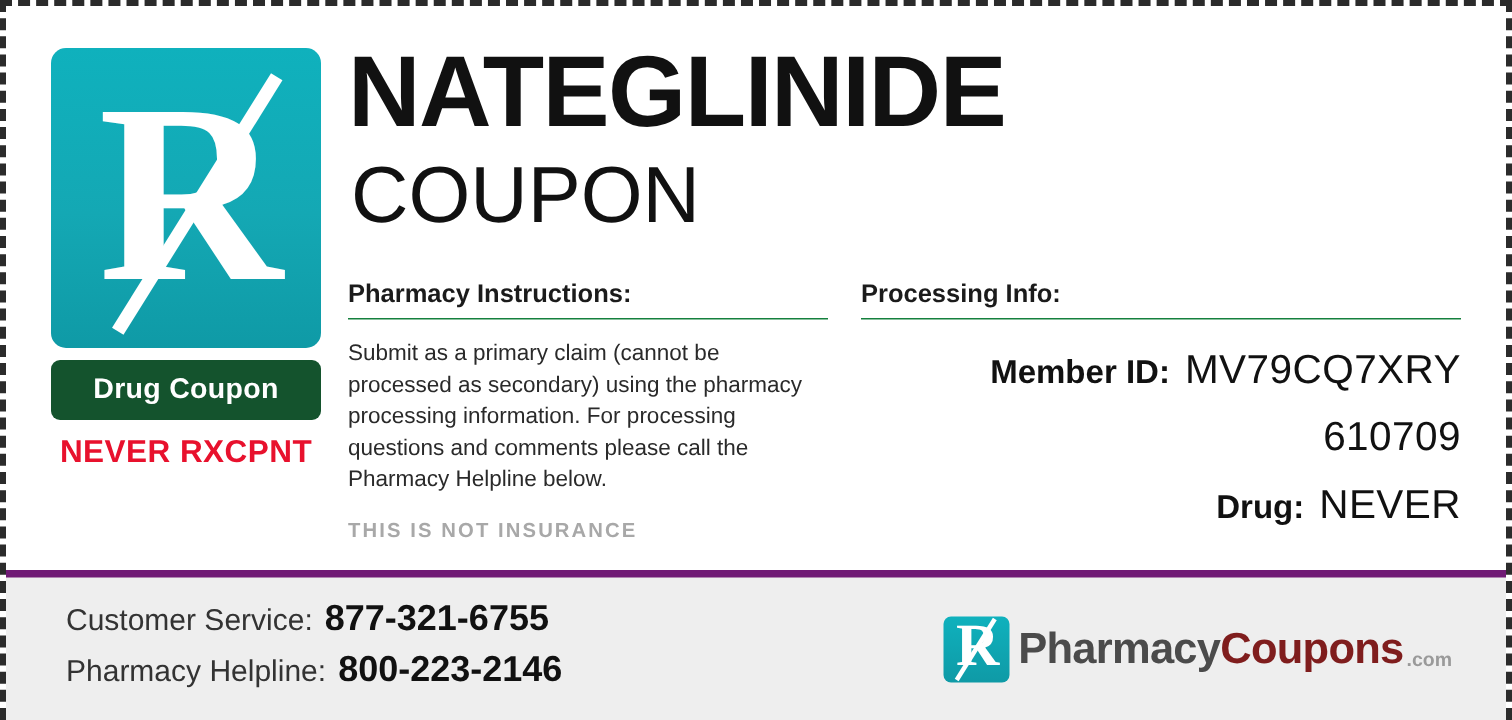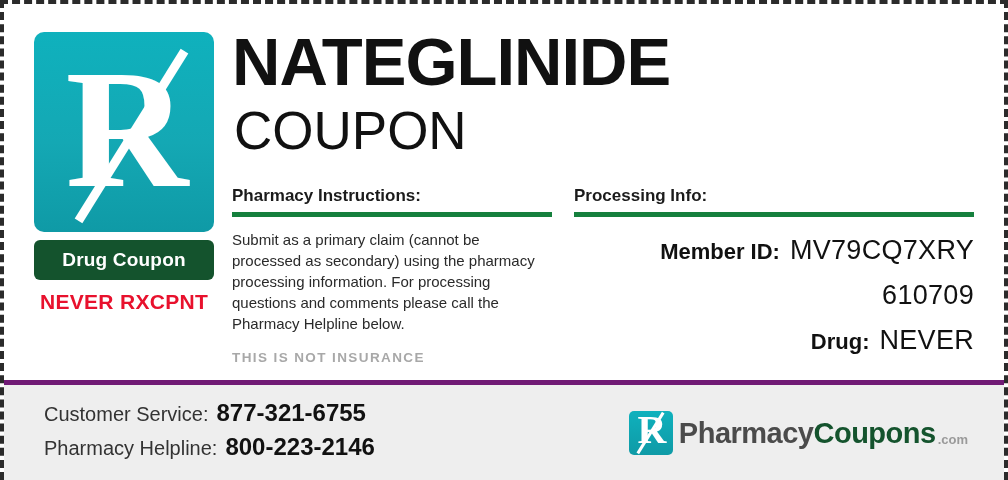--- a/index.html
+++ b/index.html
@@ -128,21 +128,21 @@
     position: absolute;
     left: 228px;
     top: 182px;
     width: 320px;
   }
   .section-head {
     font-size: 17px;
     font-weight: bold;
     color: #1b1b1b;
     padding-bottom: 6px;
-    border-bottom: 5px solid #15803d;
+    border-bottom: 1px solid #15803d;
   }
   .instructions-body {
     margin-top: 12px;
     font-size: 15px;
     line-height: 21px;
     color: #2a2a2a;
     width: 312px;
   }
   .not-insurance {
     margin-top: 16px;
@@ -253,21 +253,21 @@
     height: 48px;
     background: #ffffff;
     transform: rotate(32deg);
   }
   .brand-text {
     font-size: 29px;
     font-weight: bold;
     letter-spacing: -0.5px;
   }
   .brand-pharmacy { color: #4b4b4b; }
-  .brand-coupons { color: #14532d; }
+  .brand-coupons { color: #7f1d1d; }
   .brand-dotcom {
     color: #9a9a9a;
     font-size: 13px;
     font-weight: bold;
     margin-left: 2px;
     position: relative;
     top: 6px;
   }
 </style>
 </head>

